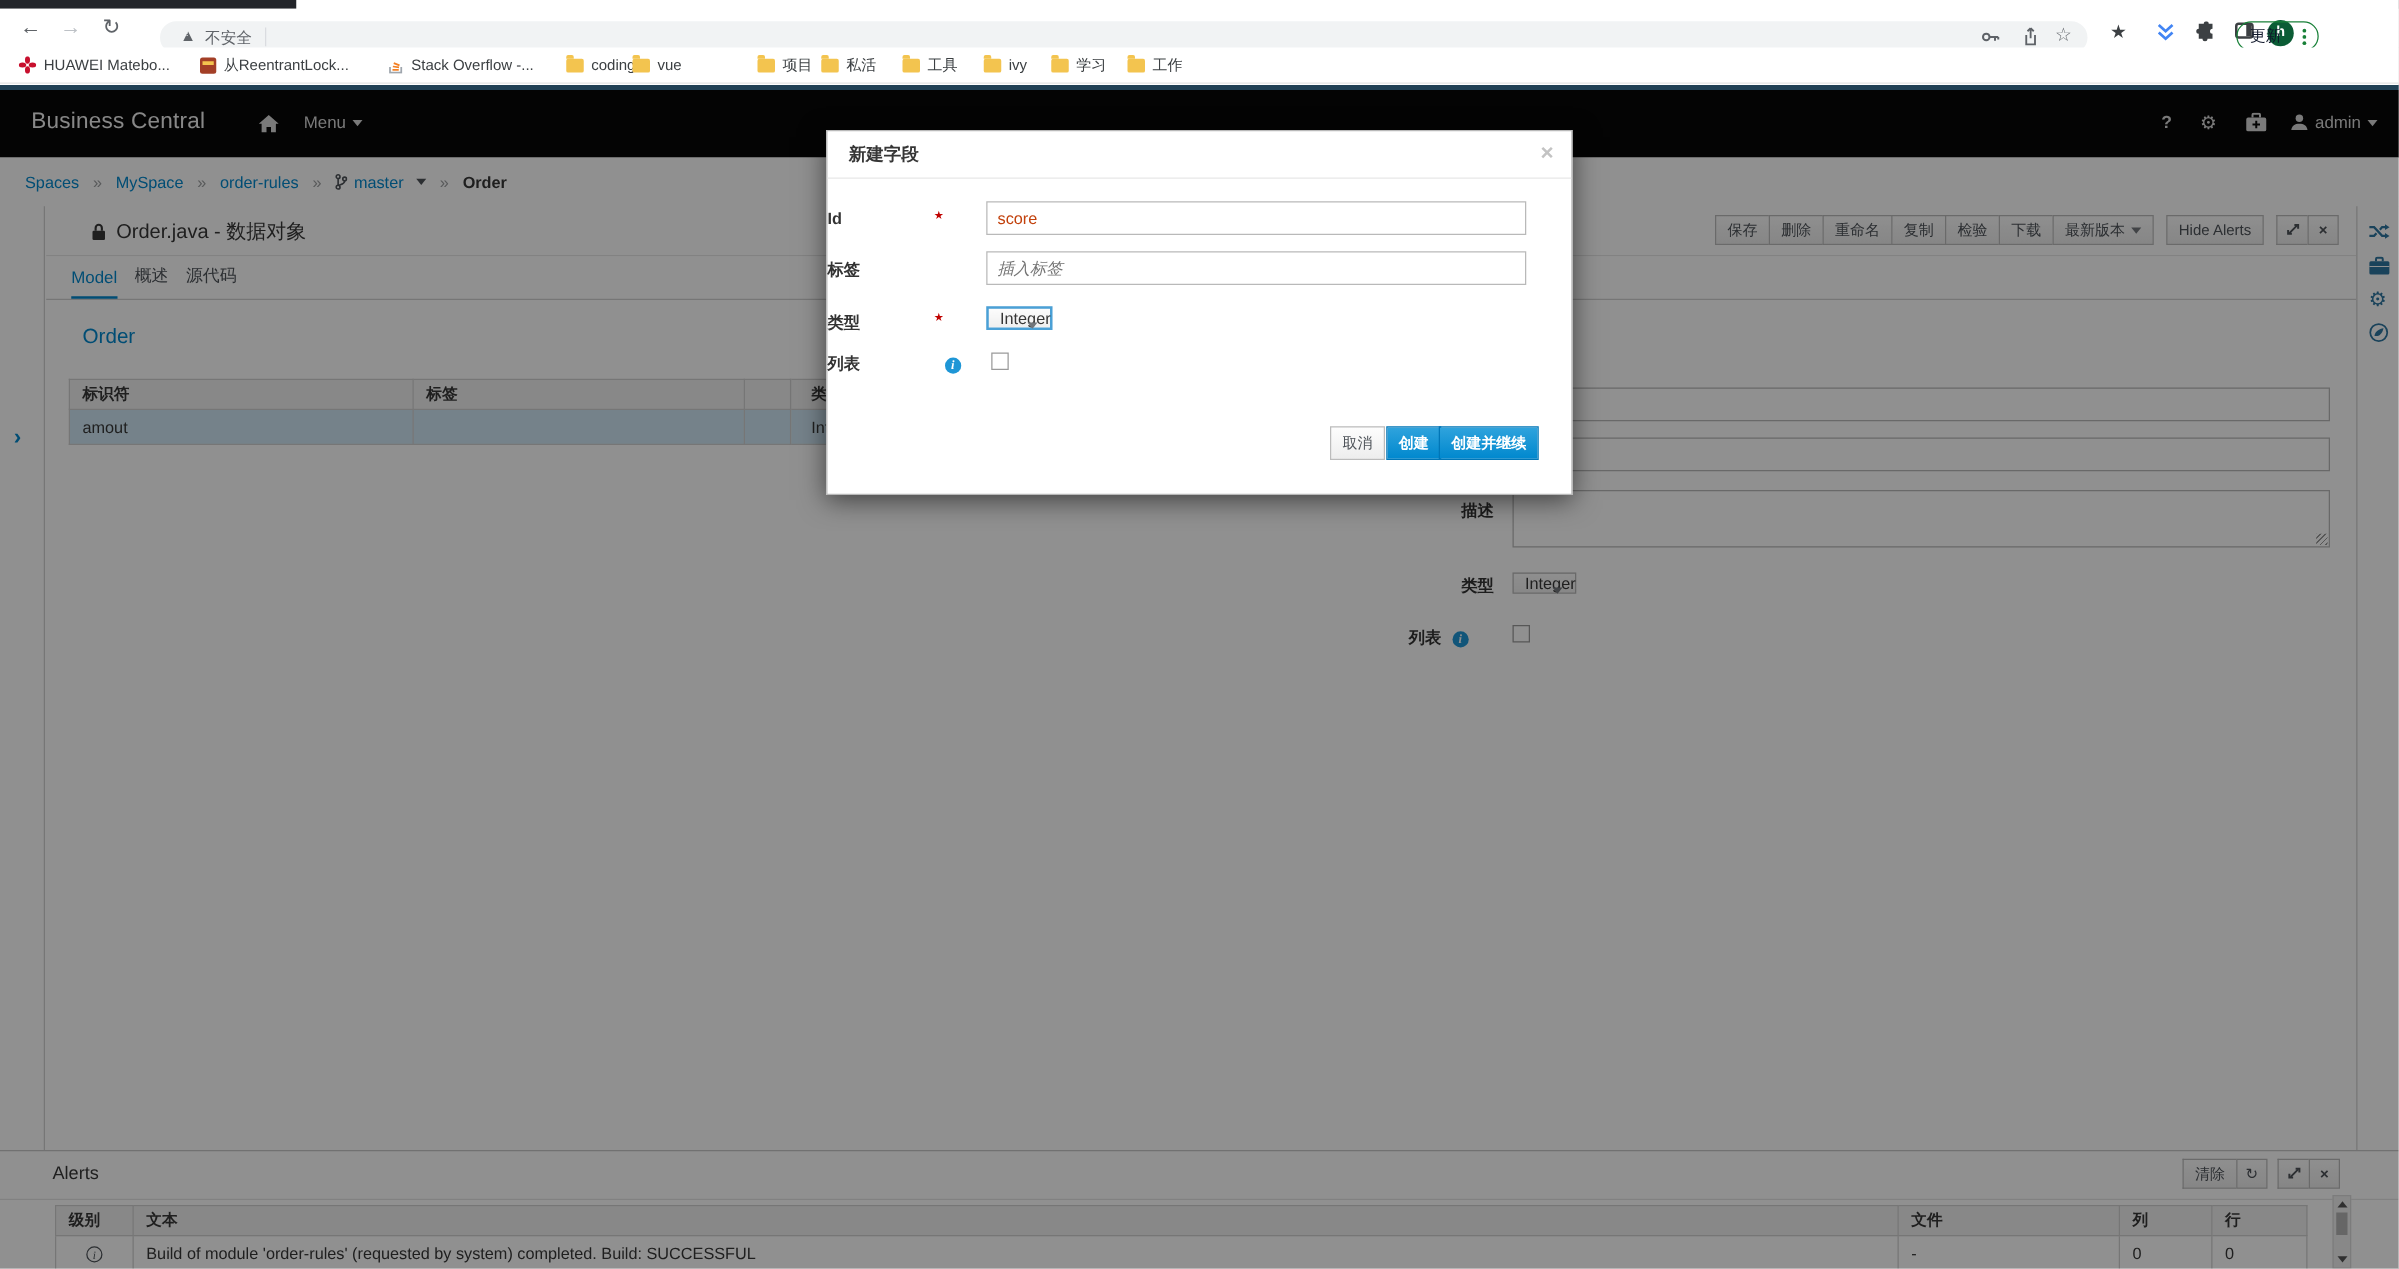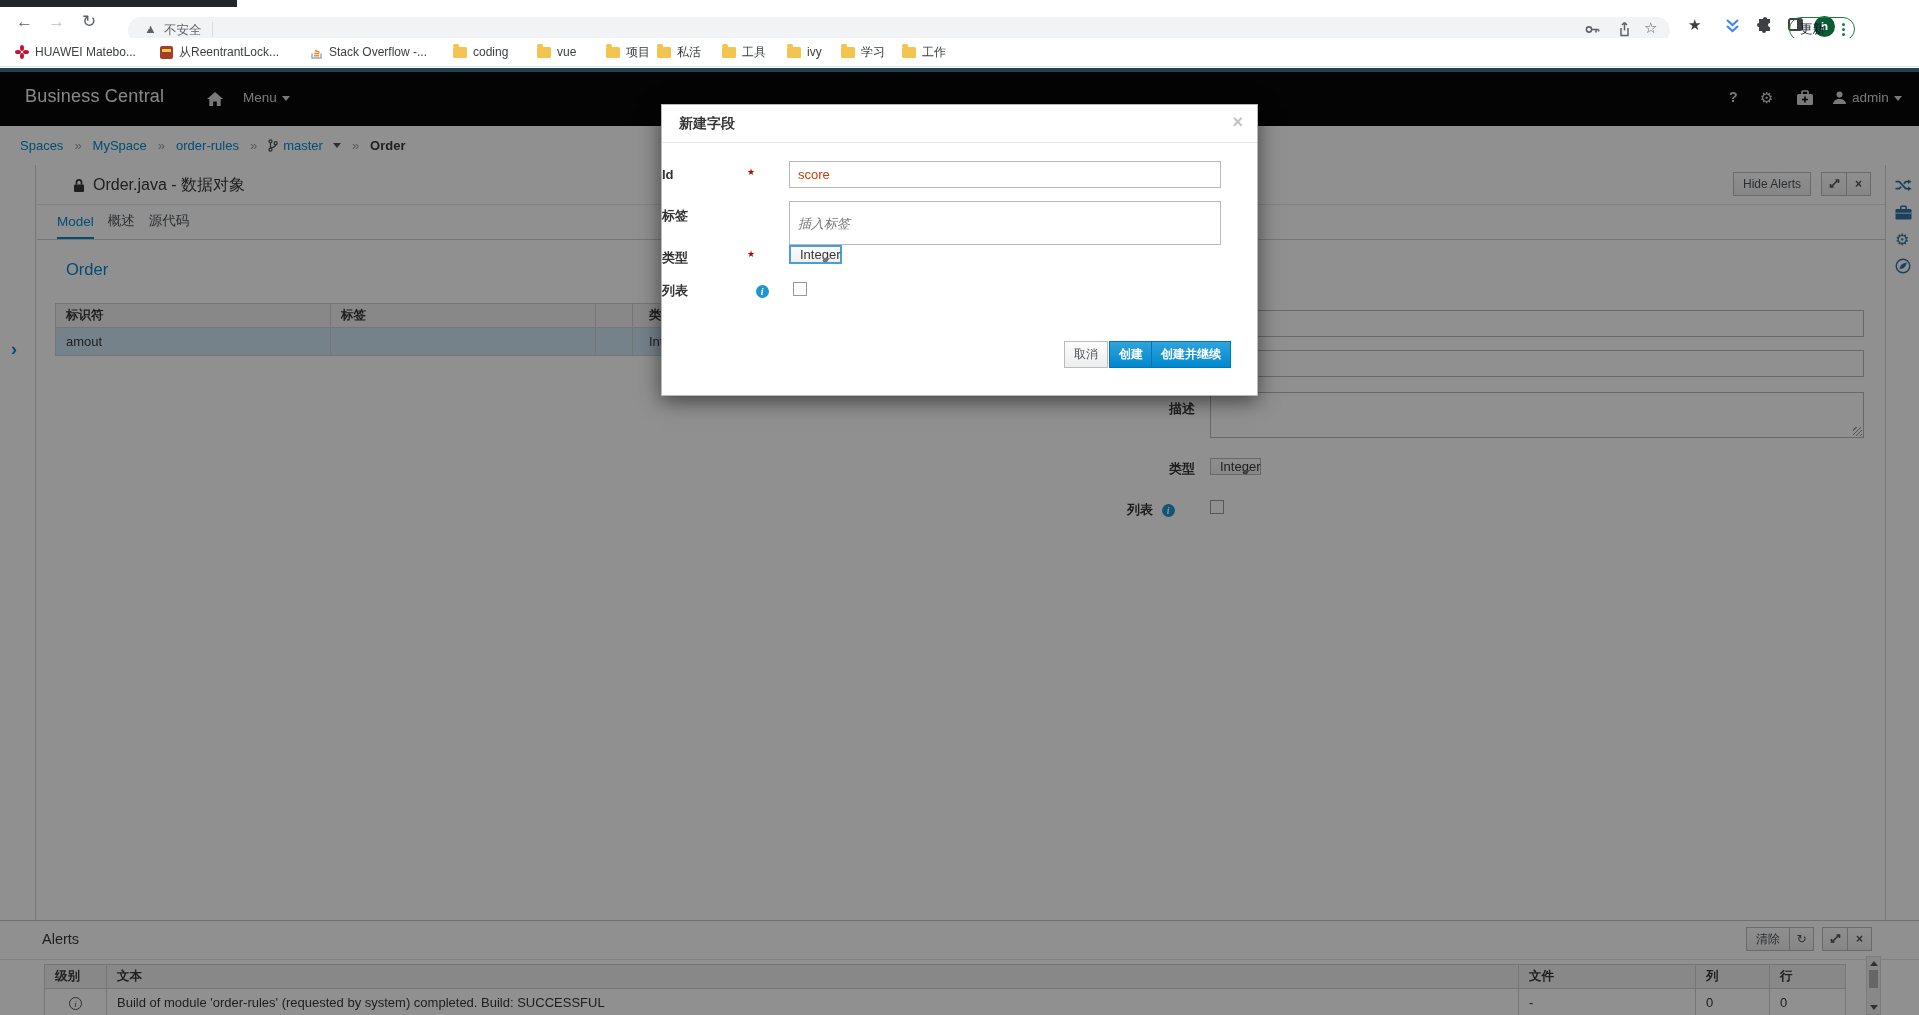--- a/index.html
+++ b/index.html
@@ -183,21 +183,21 @@
           <path d="M4.3 8.2l4.9.7"></path>
           <path d="M5 5.5l4.6 1.8"></path>
         </g>
       </svg>
     <span>Stack Overflow -...</span>
     </span>
   <span class="abs bm" style="left:453px">
       <span class="folder"></span>
       <span>coding</span>
     </span>
-  <span class="abs bm" style="left:537px">
+  <span class="abs bm" style="left:506px">
       <span class="folder"></span>
       <span>vue</span>
     </span>
   <span class="abs bm" style="left:606px">
       <span class="folder"></span>
       <span>项目</span>
     </span>
   <span class="abs bm" style="left:657px">
       <span class="folder"></span>
       <span>私活</span>
@@ -278,20 +278,29 @@
 
 <div class="abs pagehdr">
   <span class="abs ptitle">
     <svg width="12" height="15" viewBox="0 0 12 15">
         <rect x="1" y="6.5" width="10" height="7.5" rx="1" fill="#363636"></rect>
         <path d="M3.5 6.5V4.3a2.5 2.5 0 0 1 5 0v2.2" fill="none" stroke="#363636" stroke-width="1.7"></path>
       </svg>
     <span>Order.java - 数据对象</span>
   </span>
   <div class="abs hdrbtns">
+    <span class="btngroup">
+      <span class="btn">保存</span>
+      <span class="btn">删除</span>
+      <span class="btn">重命名</span>
+      <span class="btn">复制</span>
+      <span class="btn">检验</span>
+      <span class="btn">下载</span>
+      <span class="btn"><span>最新版本</span><span class="caret" style="color:#72767b"></span></span>
+    </span>
     <span class="btn">Hide Alerts</span>
     <span class="btngroup">
       <span class="btn iconbtn">
         <svg width="11" height="11" viewBox="0 0 11 11" style="margin:5px auto">
             <g stroke="#4d5258" stroke-width="1.6">
               <path d="M2.5 8.5l6-6"></path>
               <path d="M6.5 2h3v3M4.5 9h-3V6" fill="none"></path>
             </g>
           </svg>
       </span>
@@ -436,21 +445,21 @@
     <span class="abs mtitle">新建字段</span>
     <span class="abs mclose">×</span>
   </div>
   <span class="abs" style="left:0;top:62px">
     <span class="lbl mlabel">Id</span><span class="req">★</span>
   </span>
   <input class="abs tbox" style="left: 127px; top: 56px; width: 432px; height: 27px;" value="score">
   <span class="abs" style="left:0;top:102px">
     <span class="lbl mlabel">标签</span>
   </span>
-  <input class="abs tbox" style="left: 127px; top: 96px; width: 432px; height: 44px; font-style: italic;" placeholder="插入标签">
+  <input class="abs tbox" style="left: 127px; top: 96px; width: 432px; height: 27px; font-style: italic;" placeholder="插入标签">
   <span class="abs" style="left:0;top:144px">
     <span class="lbl mlabel">类型</span><span class="req">★</span>
   </span>
   <span class="abs selbox" style="left:127px;top:138px;width:432px;height:28px;border:2px solid #4aa0d6;line-height:24px">
     <span>Integer</span><span class="selcaret"></span>
   </span>
   <span class="abs" style="left:0;top:177px">
     <span class="lbl mlabel">列表</span>
     <span class="infodot" style="margin-left:6px">i</span>
   </span>

